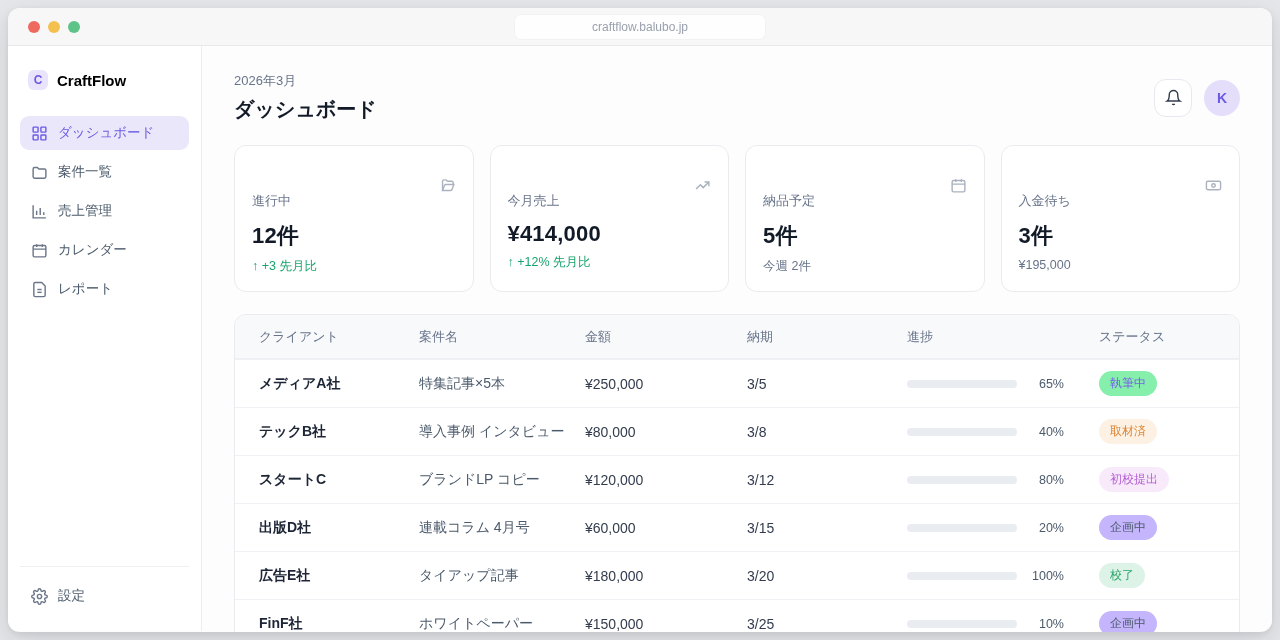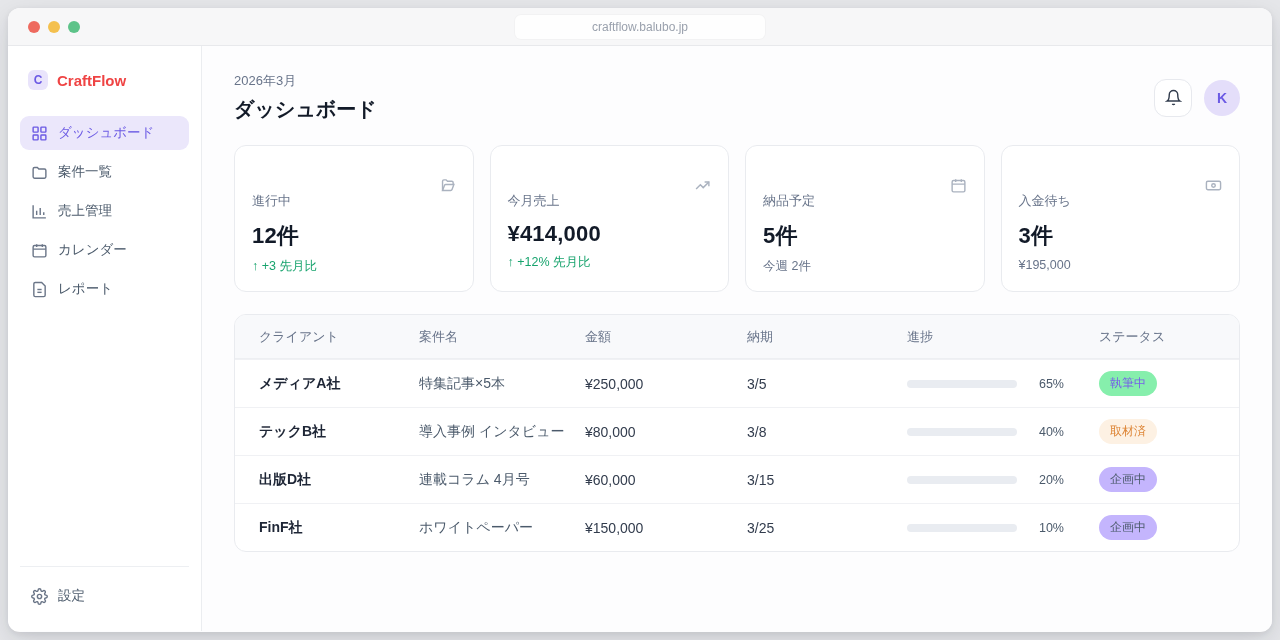--- a/index.html
+++ b/index.html
@@ -18,21 +18,21 @@
     width:250px; height:24px; background:#fefefe; border-radius:6px;
     display:flex; align-items:center; justify-content:center;
     font-size:12px; color:#9aa1ad; box-shadow:0 0 0 1px rgba(0,0,0,.02); }
   
   .content { display:flex; height:585px; }
   .sidebar { width:194px; background:#ffffff; border-right:1px solid #ebedf0;
     display:flex; flex-direction:column; padding:24px 12px 18px; }
   .logo { display:flex; align-items:center; gap:9px; padding:0 8px 4px; }
   .logo-mark { width:20px; height:20px; border-radius:6px; background:#e9e4fb; color:#6b5ae4;
     font-size:12px; font-weight:bold; display:flex; align-items:center; justify-content:center; }
-  .logo-name { font-size:15px; font-weight:bold; color:#ef4444; }
+  .logo-name { font-size:15px; font-weight:bold; color:#000000; }
   .nav { margin-top:22px; display:flex; flex-direction:column; gap:5px; }
   .nav-item { display:flex; align-items:center; gap:10px; padding:8px 11px; border-radius:9px;
     font-size:13.5px; color:#4b5a6b; cursor:pointer; }
   .nav-item svg { width:17px; height:17px; stroke:#6b7688; flex:0 0 auto; }
   .nav-item.active { background:#ebe7fb; color:#6b5ae4; }
   .nav-item.active svg { stroke:#6b5ae4; }
   .sidebar-bottom { margin-top:auto; border-top:1px solid #edeff2; padding-top:12px; }
   
   .main { flex:1; padding:26px 32px 0; background:#fdfdfe; }
   .main-header { display:flex; align-items:center; justify-content:space-between; }
@@ -244,33 +244,55 @@
           <span class="td-project">導入事例 インタビュー</span>
           <span class="td-amount">¥80,000</span>
           <span class="td-due">3/8</span>
           <span class="td-progress">
             <span class="bar"><span class="bar-fill" style="width: 40%;"></span></span>
             <span class="pct">40%</span>
           </span>
           <span><span class="badge tone-orange">取材済</span></span>
         </div>
 
+        <div class="trow tr">
+          <span class="td-client">スタートC</span>
+          <span class="td-project">ブランドLP コピー</span>
+          <span class="td-amount">¥120,000</span>
+          <span class="td-due">3/12</span>
+          <span class="td-progress">
+            <span class="bar"><span class="bar-fill" style="width: 80%;"></span></span>
+            <span class="pct">80%</span>
+          </span>
+          <span><span class="badge tone-fuchsia">初校提出</span></span>
+        </div>
 
         <div class="trow tr">
           <span class="td-client">出版D社</span>
           <span class="td-project">連載コラム 4月号</span>
           <span class="td-amount">¥60,000</span>
           <span class="td-due">3/15</span>
           <span class="td-progress">
             <span class="bar"><span class="bar-fill" style="width: 20%;"></span></span>
             <span class="pct">20%</span>
           </span>
           <span><span class="badge tone-gray">企画中</span></span>
         </div>
 
+        <div class="trow tr">
+          <span class="td-client">広告E社</span>
+          <span class="td-project">タイアップ記事</span>
+          <span class="td-amount">¥180,000</span>
+          <span class="td-due">3/20</span>
+          <span class="td-progress">
+            <span class="bar"><span class="bar-fill" style="width: 100%;"></span></span>
+            <span class="pct">100%</span>
+          </span>
+          <span><span class="badge tone-green">校了</span></span>
+        </div>
 
         <div class="trow tr">
           <span class="td-client">FinF社</span>
           <span class="td-project">ホワイトペーパー</span>
           <span class="td-amount">¥150,000</span>
           <span class="td-due">3/25</span>
           <span class="td-progress">
             <span class="bar"><span class="bar-fill" style="width: 10%;"></span></span>
             <span class="pct">10%</span>
           </span>

